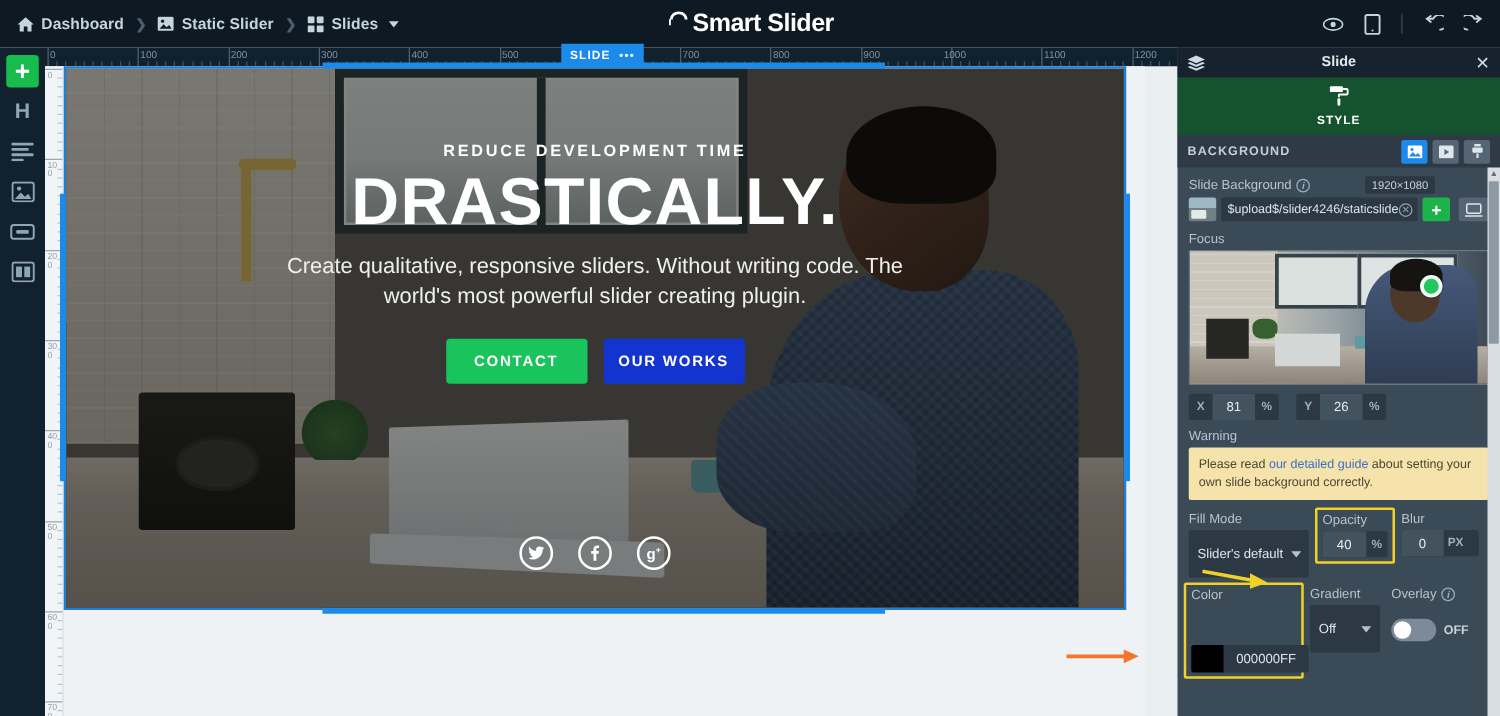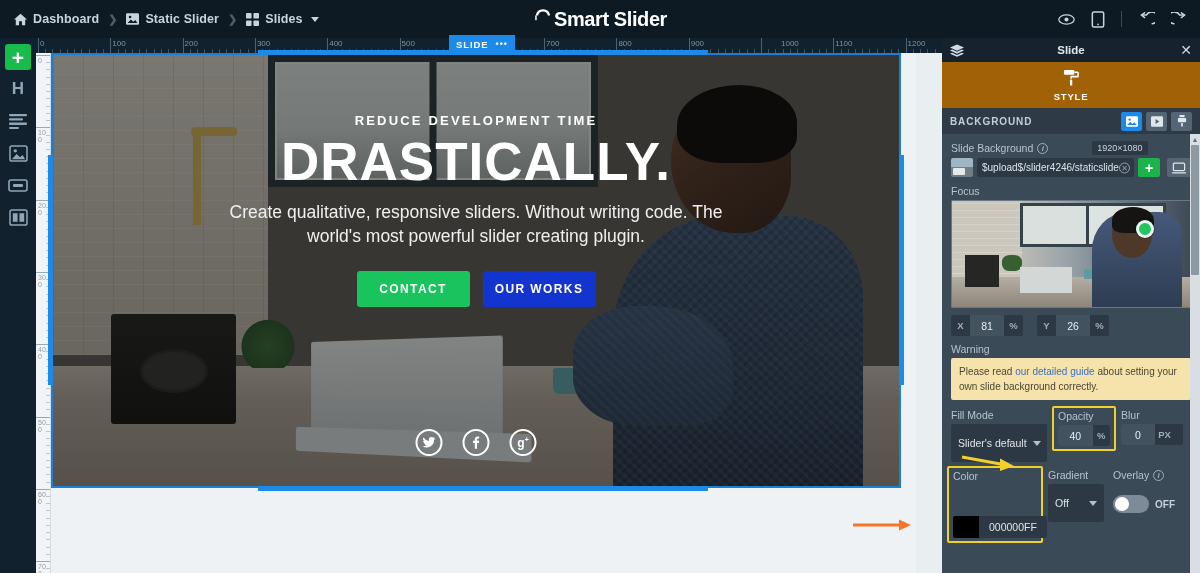--- a/index.html
+++ b/index.html
@@ -299,21 +299,21 @@
   .ph-icon { color: #cfdae2; z-index: 1; cursor: pointer; display: flex; }
   .ph-close { margin-left: auto; z-index: 1; color: #cfdae2; font-size: 14px; cursor: pointer; line-height: 1; }
   .tabs { display: flex; height: 46px; }
   .tab {
     flex: 1; display: flex; flex-direction: column;
     align-items: center; justify-content: center; gap: 3px;
     font-size: 9.5px; font-weight: bold; letter-spacing: .8px;
     cursor: pointer;
   }
   .tab-content { background: #16232e; color: #e2e9ee; }
-  .tab-style { background: #a16207; color: #ffffff; }
+  .tab-style { background: #14532d; color: #ffffff; }
   .section-bar {
     height: 26px; background: #2e3b47; display: flex; align-items: center;
     padding: 0 8px; gap: 4px;
   }
   .section-title {
     color: #c3ced7; font-size: 10px; font-weight: bold; letter-spacing: .9px;
     flex: 1;
   }
   .sbtn {
     width: 21px; height: 19px; border-radius: 2px;
@@ -703,21 +703,21 @@
     <div class="tk min" style="left: 659.93px;"></div>
     <div class="tk min" style="left: 667.16px;"></div>
     <div class="tk min" style="left: 674.39px;"></div>
     <div class="tk min" style="left: 681.62px;"></div>
     <div class="tk min" style="left: 688.85px;"></div>
     <div class="tk min" style="left: 696.08px;"></div>
     <div class="tk min" style="left: 703.31px;"></div>
     <div class="tk min" style="left: 710.54px;"></div>
     <div class="tk min" style="left: 717.77px;"></div>
     <div class="tk maj" style="left: 725px;"></div>
-    <div class="lb" style="left: 743px;">1000</div>
+    <div class="lb" style="left: 717px;">1000</div>
     <div class="tk min" style="left: 732.23px;"></div>
     <div class="tk min" style="left: 739.46px;"></div>
     <div class="tk min" style="left: 746.69px;"></div>
     <div class="tk min" style="left: 753.92px;"></div>
     <div class="tk min" style="left: 761.15px;"></div>
     <div class="tk min" style="left: 768.38px;"></div>
     <div class="tk min" style="left: 775.61px;"></div>
     <div class="tk min" style="left: 782.84px;"></div>
     <div class="tk min" style="left: 790.07px;"></div>
     <div class="tk maj" style="left: 797.3px;"></div>

